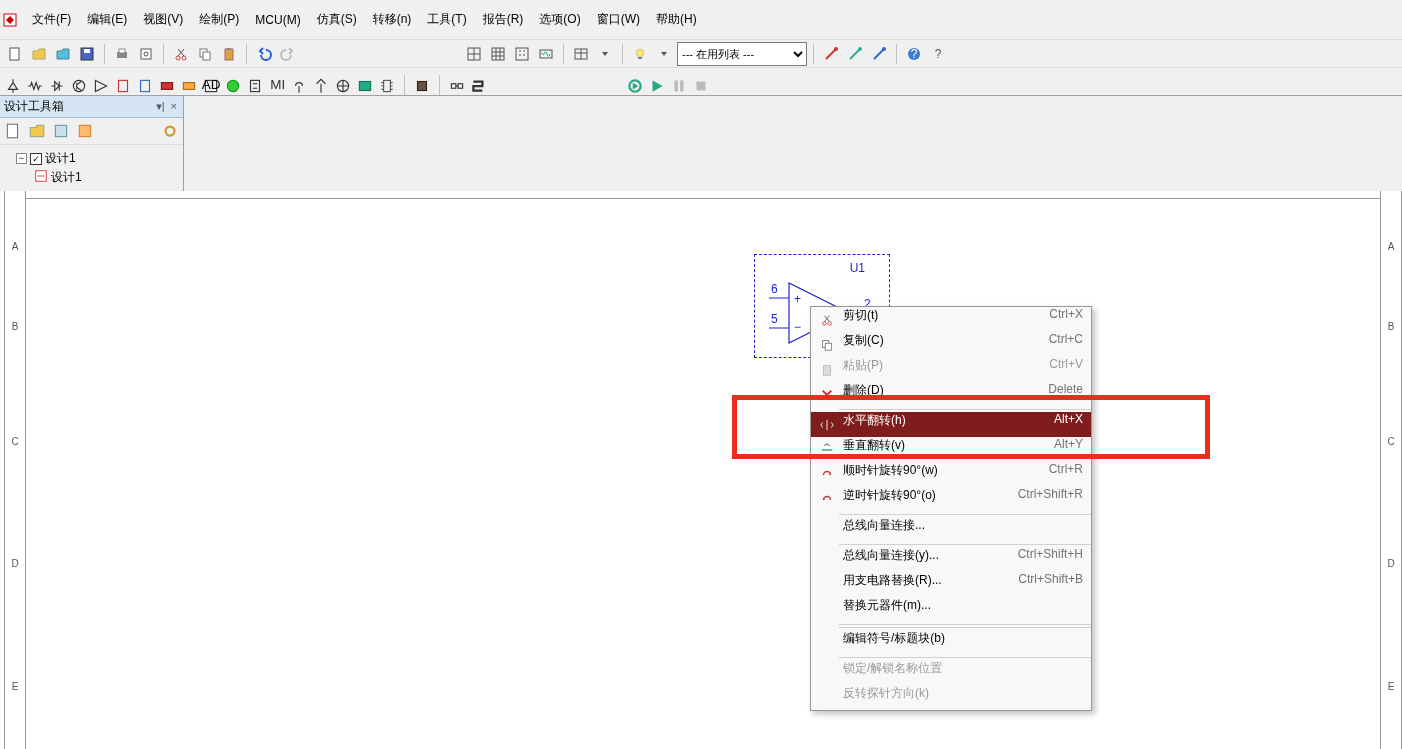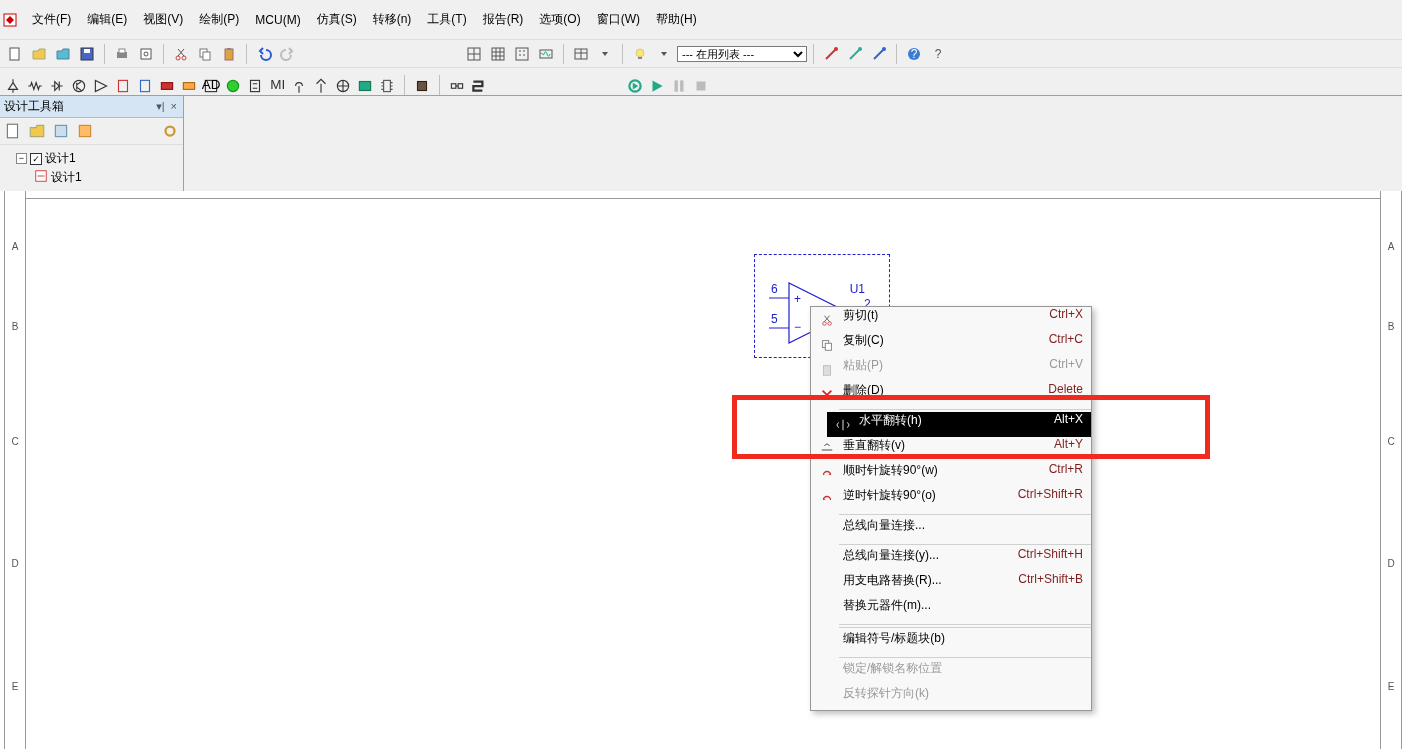--- a/index.html
+++ b/index.html
@@ -6,21 +6,21 @@
 body { background: #f0f0f0; width: 1402px; height: 749px; overflow: hidden; position: relative; }
 
 .menubar { background: #f0f0f0; display: flex; align-items: center; height: 40px; padding-left: 2px; border-bottom: 1px solid #ddd; }
 .menubar .appicon { width: 16px; height: 16px; margin-right: 6px; display:flex; align-items:center; justify-content:center; }
 .menubar .m { padding: 2px 8px; cursor: default; }
 
 .toolbar { background: #f0f0f0; display: flex; align-items: center; height: 28px; border-bottom: 1px solid #ddd; padding-left: 4px; gap: 2px; }
 .toolbar .sep { width: 1px; height: 20px; background: #c0c0c0; margin: 0 4px; }
 .toolbar .btn { width: 22px; height: 22px; display: flex; align-items: center; justify-content: center; cursor: default; }
 .toolbar .btn svg { width: 16px; height: 16px; }
-.toolbar select { height: 16px; font-size: 11px; background:#fff; border:1px solid #7a7a7a; }
+.toolbar select { height: 24px; font-size: 11px; background:#fff; border:1px solid #7a7a7a; }
 
 .toolbar2 { background: #f0f0f0; display: flex; align-items: flex-end; height: 28px; border-bottom: 1px solid #a0a0a0; padding-left: 4px; gap: 4px; }
 .toolbar2 .btn { width: 18px; height: 18px; display:flex; align-items:center; justify-content:center; cursor:default; }
 .toolbar2 .sep { width: 1px; height: 20px; background: #c0c0c0; margin: 0 4px; }
 
 .main { display: flex; height: calc(749px - 24px - 28px - 28px); flex-direction: column; }
 
 .sidebar { width: 184px; background: #f0f0f0; border-right: 1px solid #a0a0a0; display:flex; flex-direction:column; }
 .sidebar-header { display:flex; align-items:center; justify-content:space-between; padding:2px 4px; background:#d6e5f3; border-bottom:1px solid #a0c0e0; }
 .sidebar-header .title { font-size:12px; }
@@ -37,29 +37,29 @@
 
 .canvas-wrap { flex:1; position:relative; background:#fff; }
 .vruler-left, .vruler-right { position:absolute; top:0; bottom:0; width:22px; background:#fff; border-left:1px solid #999; border-right:1px solid #999; }
 .vruler-left { left:4px; }
 .vruler-right { right:0; }
 .ruler-label { position:absolute; font-size:10px; color:#555; width:100%; text-align:center; }
 .hruler { position:absolute; left:26px; right:22px; top:0; height:8px; border-bottom:1px solid #999; background:#fff; }
 .canvas { position:absolute; left:26px; right:22px; top:8px; bottom:0; background:#fff; background-image: radial-gradient(circle, #888 0.6px, transparent 0.6px); background-size: 8px 8px; }
 
 .component { position:absolute; left:754px; top:254px; width:136px; height:104px; border:1px dashed #2020d0; }
-.component .label { position:absolute; top:6px; right:24px; color:#2020d0; font-size:12px;margin-top:21px; }
+.component .label { position:absolute; top:6px; right:24px; color:#2020d0; font-size:12px; }
 .opamp { position:absolute; left:14px; top:18px; }
 
 .ctxmenu { position:absolute; left:810px; top:306px; width:282px; background:#f8f8f8; border:1px solid #979797; box-shadow:3px 3px 6px rgba(0,0,0,0.25); z-index:100; }
 .ctxmenu .row { display:flex; height:25px; padding:0 8px 0 4px; }
 .ctxmenu .row .ic { width:24px; display:flex; align-items:center; justify-content:center; }
 .ctxmenu .row .lbl { flex:1; padding-left:4px; }
-.ctxmenu .row .sc { color:#7f1d1d; font-size:12px; }
-.ctxmenu .row.hl { background:#000000; color:#fff;margin-left:16px; }
+.ctxmenu .row .sc { color:#737373; font-size:12px; }
+.ctxmenu .row.hl { background:#7f1d1d; color:#fff; }
 .ctxmenu .row.hl .sc { color:#fff; }
 .ctxmenu .row.dis { color:#9a9a9a; }
 .ctxmenu .row.dis .sc { color:#9a9a9a; }
 .ctxmenu hr { border:none; border-top:1px solid #d0d0d0; margin:2px 0 2px 28px; }
 
 .redbox { position:absolute; left:732px; top:395px; width:478px; height:64px; border:5px solid #ef2b1f; z-index:200; pointer-events:none; }
 </style>
 </head>
 <body>
 

